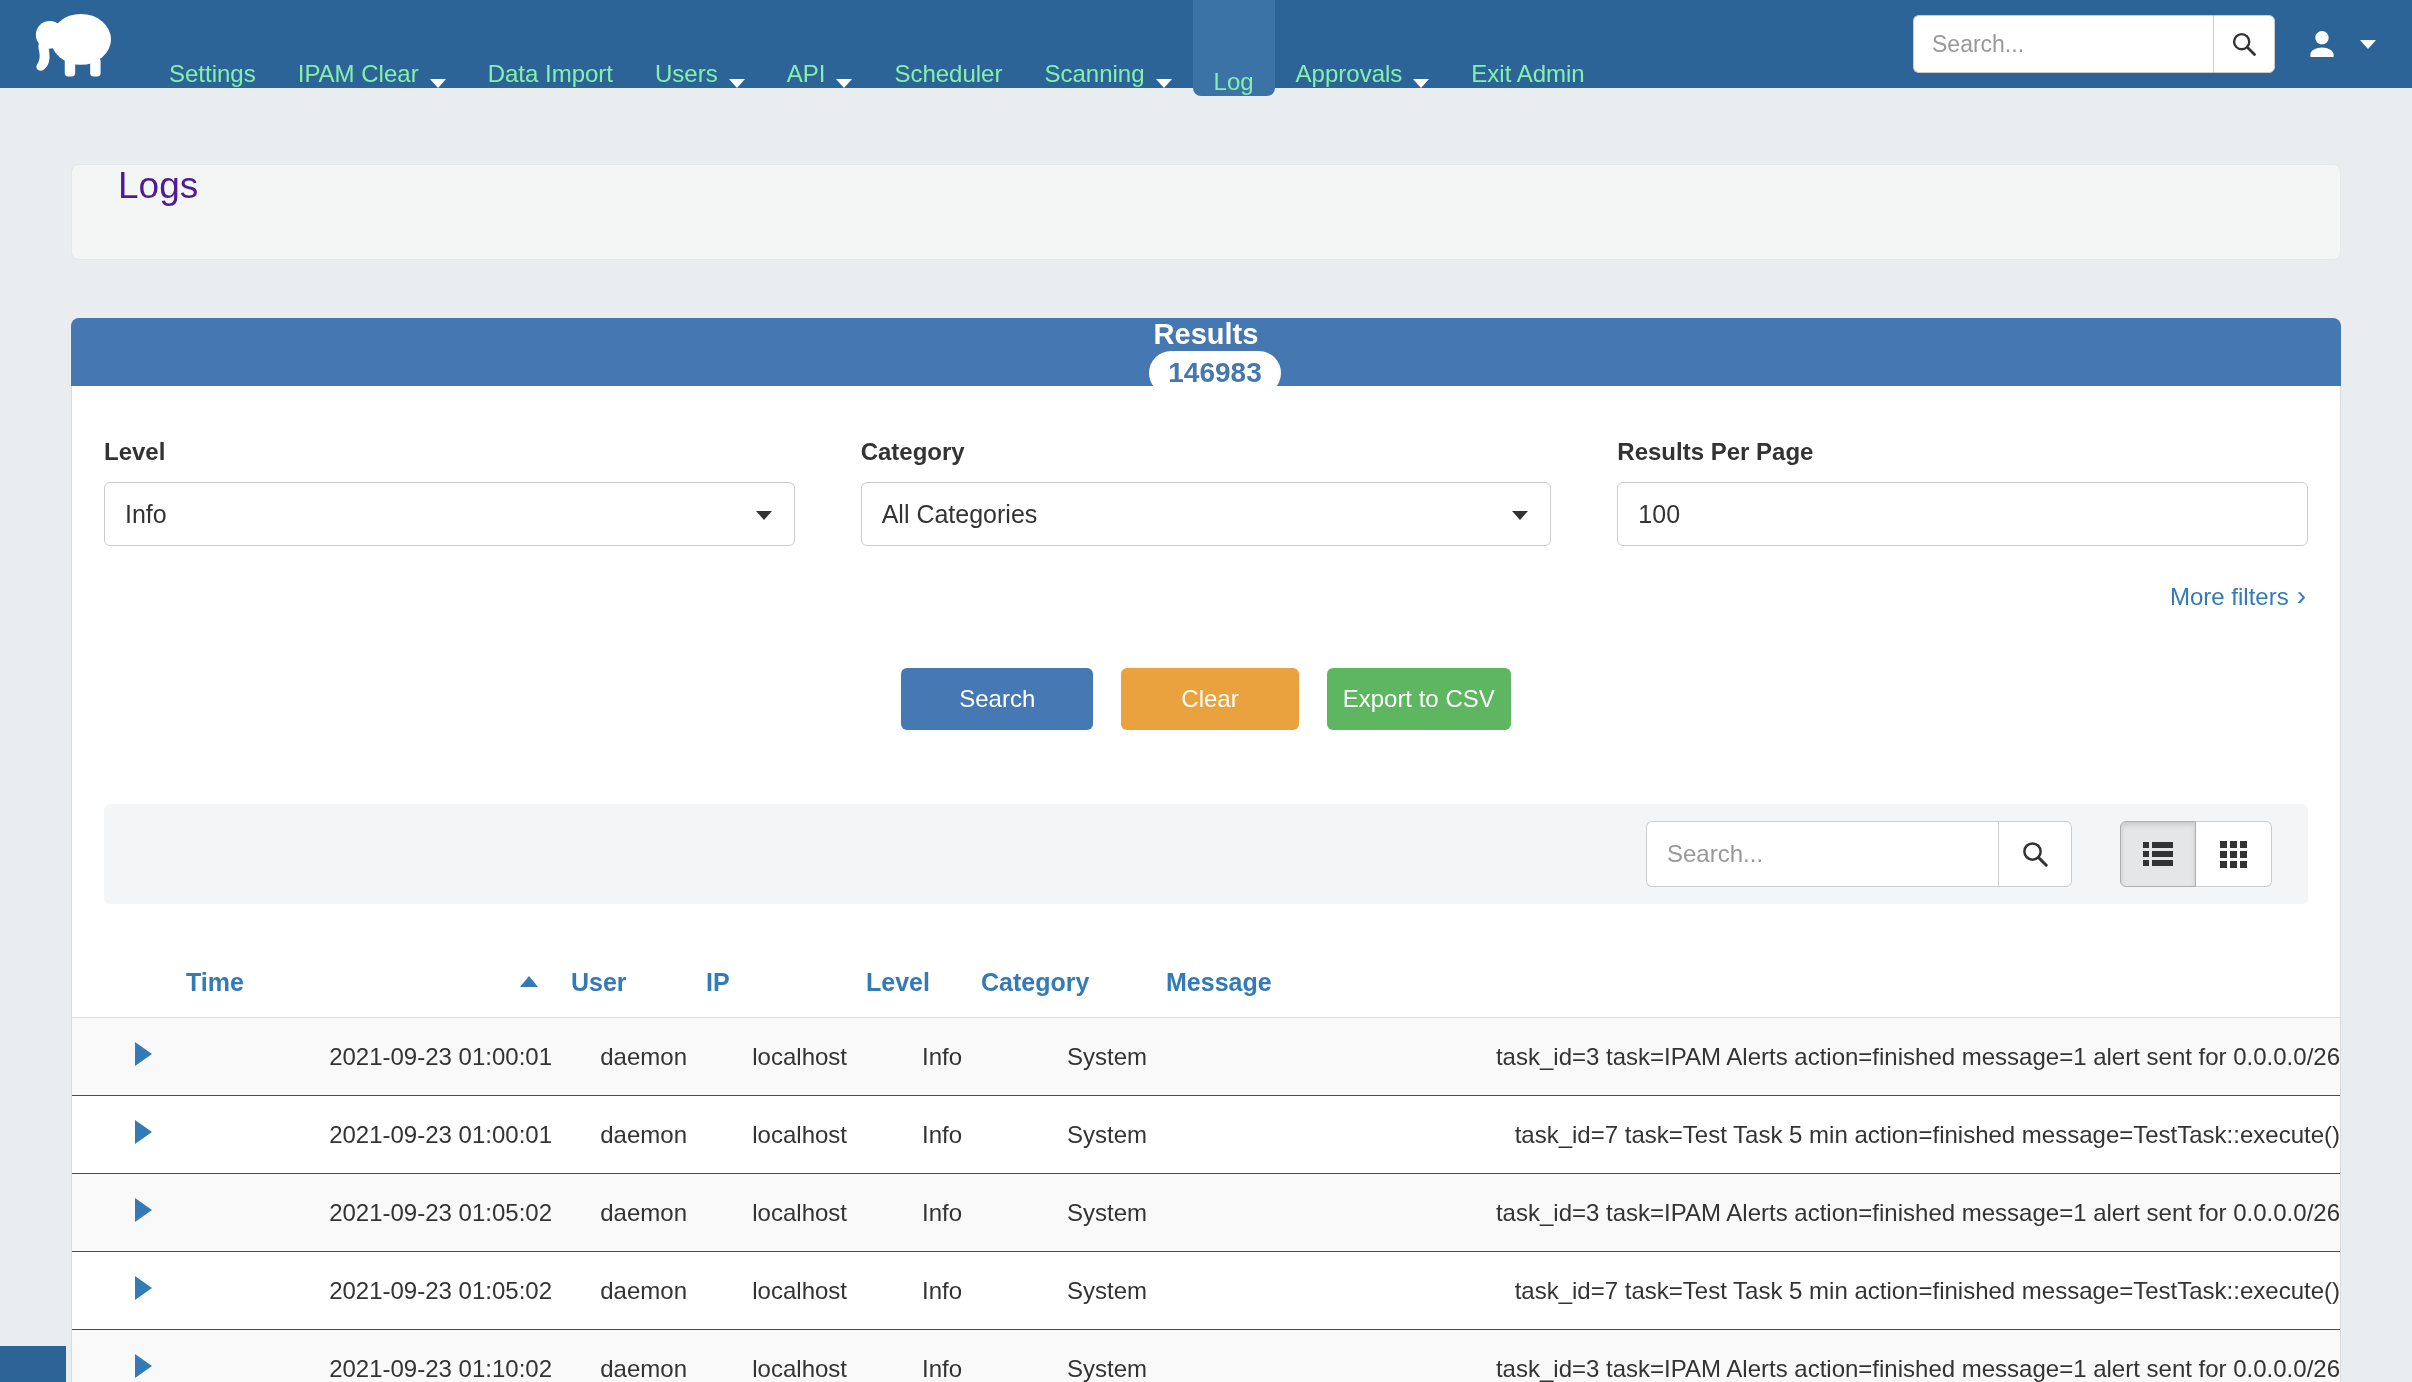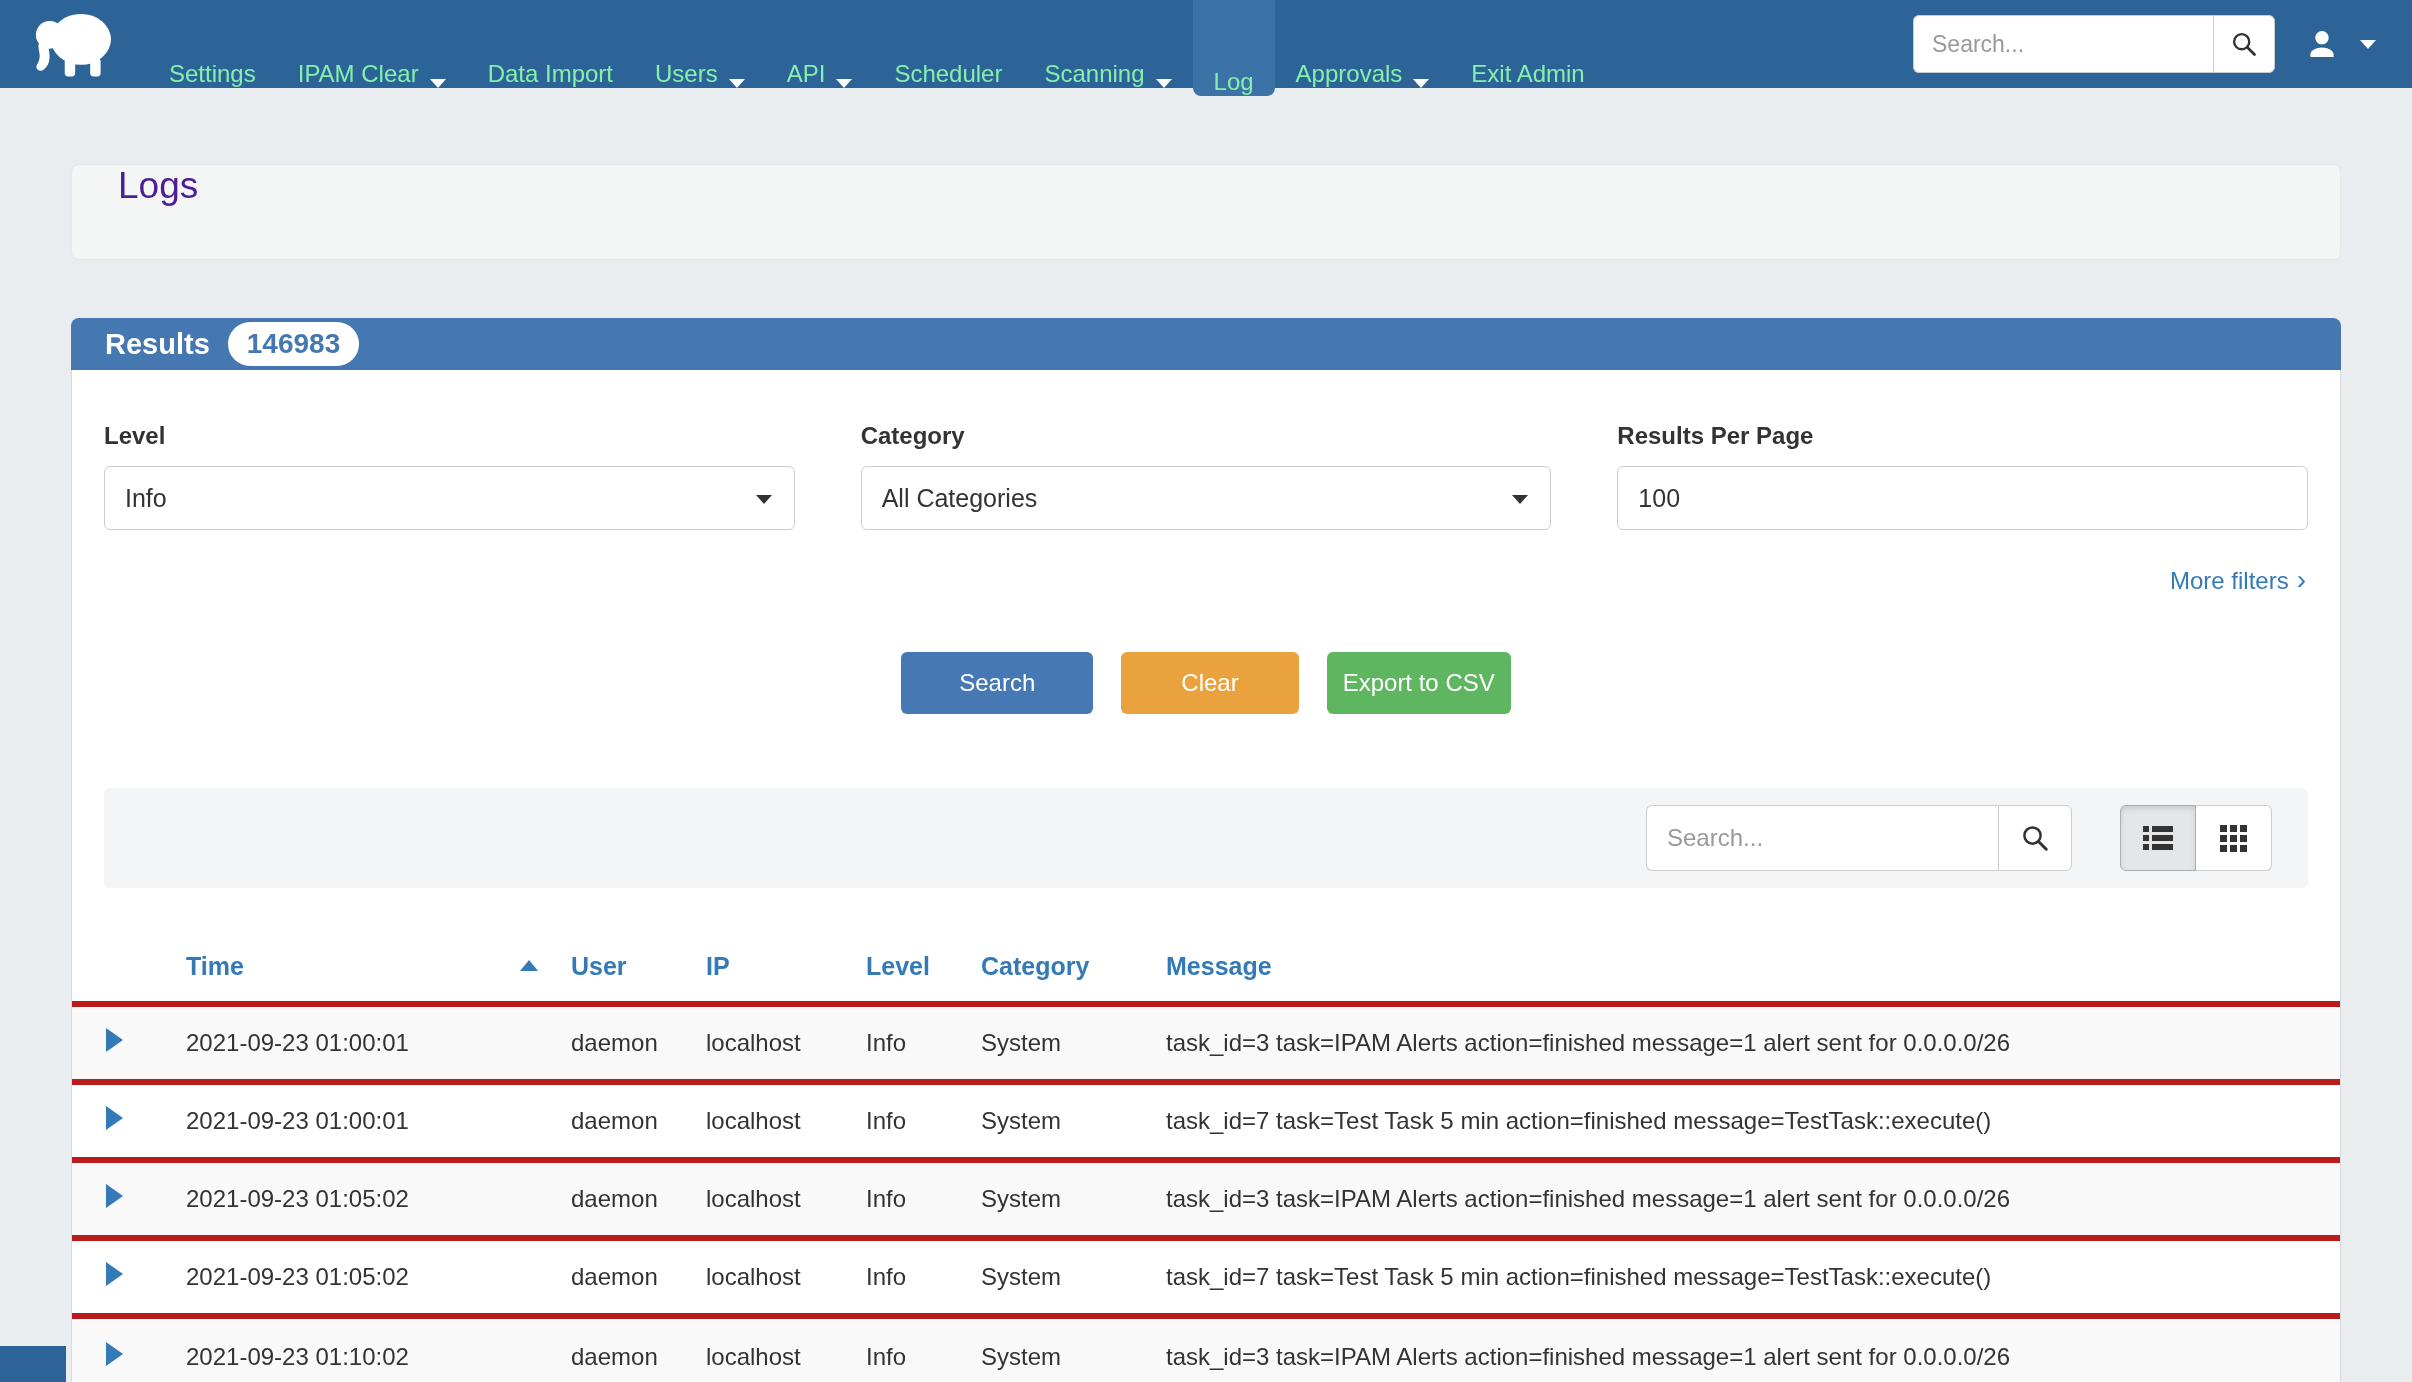--- a/index.html
+++ b/index.html
@@ -82,24 +82,24 @@
     display: flex; align-items: flex-start;
     padding: 0 46px;
     font-size: 37px; color: #4c1d95;
   }
 
   
   .panel { margin-top: 58px; border-radius: 8px; }
   .panel-heading {
     background: var(--panel-blue, #4577b1);
     border-radius: 8px 8px 0 0;
-    height: 52px;
+    height: 68px;
     display: flex; align-items: center;
     padding: 0 34px;
-    color: #fff; font-size: 29px; font-weight: bold;
+    color: #fff; font-size: 29px; font-weight: bold; flex-direction: column;
   }
   .count-badge {
     margin-left: 18px;
     background: #fff;
     color: var(--panel-blue, #4577b1);
     font-size: 28px; font-weight: bold;
     padding: 6px 19px;
     border-radius: 999px;
     text-align: right;
   }
@@ -209,23 +209,23 @@
     text-align: left;
     padding: 24px 0 20px 19px;
     border-bottom: 1px solid #ddd;
     cursor: pointer;
   }
   .log-table th.c-expand { padding-left: 34px; }
   .log-table th.c-time { padding-left: 34px; }
   .log-table td {
     height: 78px;
     padding: 0 0 0 19px;
-    border-top: 6px solid #b91c1c;
+    border-top: 1px solid #b91c1c;
     vertical-align: middle;
-    white-space: nowrap; overflow: hidden;
+    white-space: nowrap; overflow: hidden; text-align: right;
   }
   .log-table td.c-expand { padding-left: 34px; }
   .log-table td.c-time { padding-left: 34px; }
   .log-table tbody tr:nth-child(odd) { background: #f9f9f9; }
   .expand-arrow {
     display: inline-block;
     width: 0; height: 0;
     border-top: 12px solid transparent;
     border-bottom: 12px solid transparent;
     border-left: 17px solid var(--link-blue, #337ab7);

